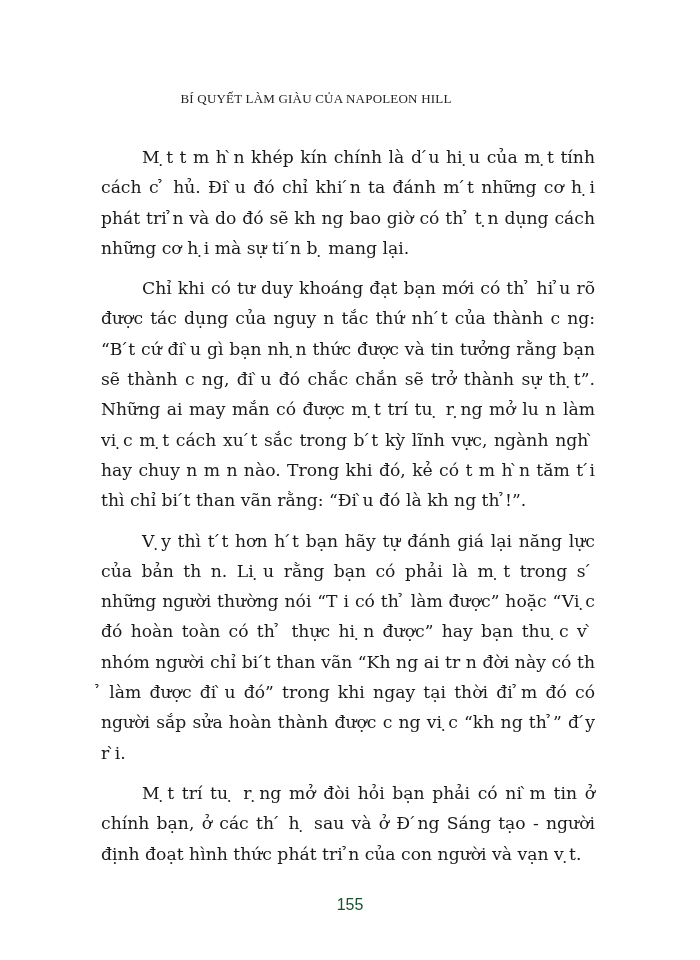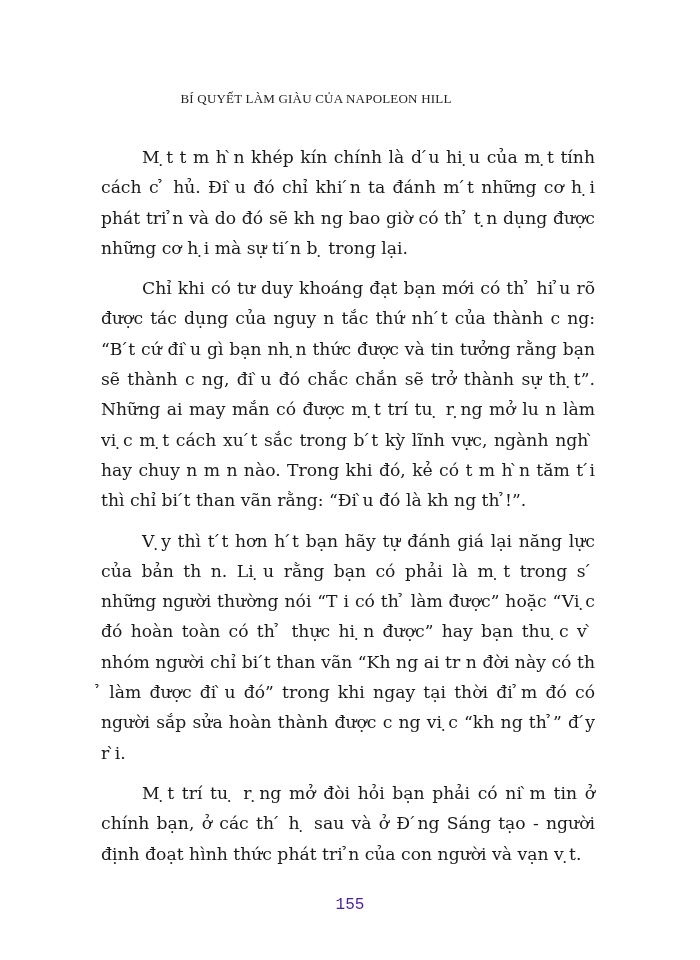--- a/index.html
+++ b/index.html
@@ -10,30 +10,30 @@
       font-family: "Liberation Serif", serif; font-size: 13px; letter-spacing: 0.2px; color: #222;
     }
     .body-text {
       position: absolute; top: 142px; left: 101px; width: 494px;
       font-family: "DejaVu Serif", serif; font-size: 17.2px; line-height: 30.3px; color: #1a1a1a;
     }
     .body-text p { margin: 0 0 10px 0; text-align: justify; text-align-last: left; }
     .body-text p.indent { text-indent: 41px; }
     .page-number {
       position: absolute; top: 896px; left: 0; width: 700px; text-align: center;
-      font-family: Liberation Mono, monospace; font-size: 16px; color: #4c1d95;
+      font-family: Liberation Sans, sans-serif; font-size: 16px; color: #14532d;
     }
   </style>
 </head>
 <body>
 
 <div class="page">
   <div class="running-header">BÍ QUYẾT LÀM GIÀU CỦA NAPOLEON HILL</div>
 
   <div class="body-text">
-    <p class="indent">M ̣t t  m h ̀n khép kín chính là d ́u hi ̣u của m ̣t tính cách c ̉ hủ. Đi ̀u đó chỉ khi ́n ta đánh m ́t những cơ h ̣i phát tri ̉n và do đó sẽ kh  ng bao giờ có th ̉ t ̣n dụng được những cơ h ̣i mà sự ti ́n b ̣ trong lại.</p>
+    <p class="indent">M ̣t t  m h ̀n khép kín chính là d ́u hi ̣u của m ̣t tính cách c ̉ hủ. Đi ̀u đó chỉ khi ́n ta đánh m ́t những cơ h ̣i phát tri ̉n và do đó sẽ kh  ng bao giờ có th ̉ t ̣n dụng cách những cơ h ̣i mà sự ti ́n b ̣ mang lại.</p>
     <p class="indent">Chỉ khi có tư duy khoáng đạt bạn mới có th ̉ hi ̉u rõ được tác dụng của nguy  n tắc thứ nh ́t của thành c  ng: “B ́t cứ đi ̀u gì bạn nh ̣n thức được và tin tưởng rằng bạn sẽ thành c  ng, đi ̀u đó chắc chắn sẽ trở thành sự th ̣t”. Những ai may mắn có được m ̣t trí tu ̣ r ̣ng mở lu  n làm vi ̣c m ̣t cách xu ́t sắc trong b ́t kỳ lĩnh vực, ngành ngh ̀ hay chuy  n m  n nào. Trong khi đó, kẻ có t  m h ̀n tăm t ́i thì chỉ bi ́t than vãn rằng: “Đi ̀u đó là kh  ng th ̉!”.</p>
     <p class="indent">V ̣y thì t ́t hơn h ́t bạn hãy tự đánh giá lại năng lực của bản th  n. Li ̣u rằng bạn có phải là m ̣t trong s ́ những người thường nói “T  i có th ̉ làm được” hoặc “Vi ̣c đó hoàn toàn có th ̉ thực hi ̣n được” hay bạn thu ̣c v ̀ nhóm người chỉ bi ́t than vãn “Kh  ng ai tr  n đời này có th ̉ làm được đi ̀u đó” trong khi ngay tại thời đi ̉m đó có người sắp sửa hoàn thành được c  ng vi ̣c “kh  ng th ̉” đ ́y r ̀i.</p>
     <p class="indent">M ̣t trí tu ̣ r ̣ng mở đòi hỏi bạn phải có ni ̀m tin ở chính bạn, ở các th ́ h ̣ sau và ở Đ ́ng Sáng tạo - người định đoạt hình thức phát tri ̉n của con người và vạn v ̣t.</p>
   </div>
 
   <div class="page-number">155</div>
 </div>
 
 </body></html>

